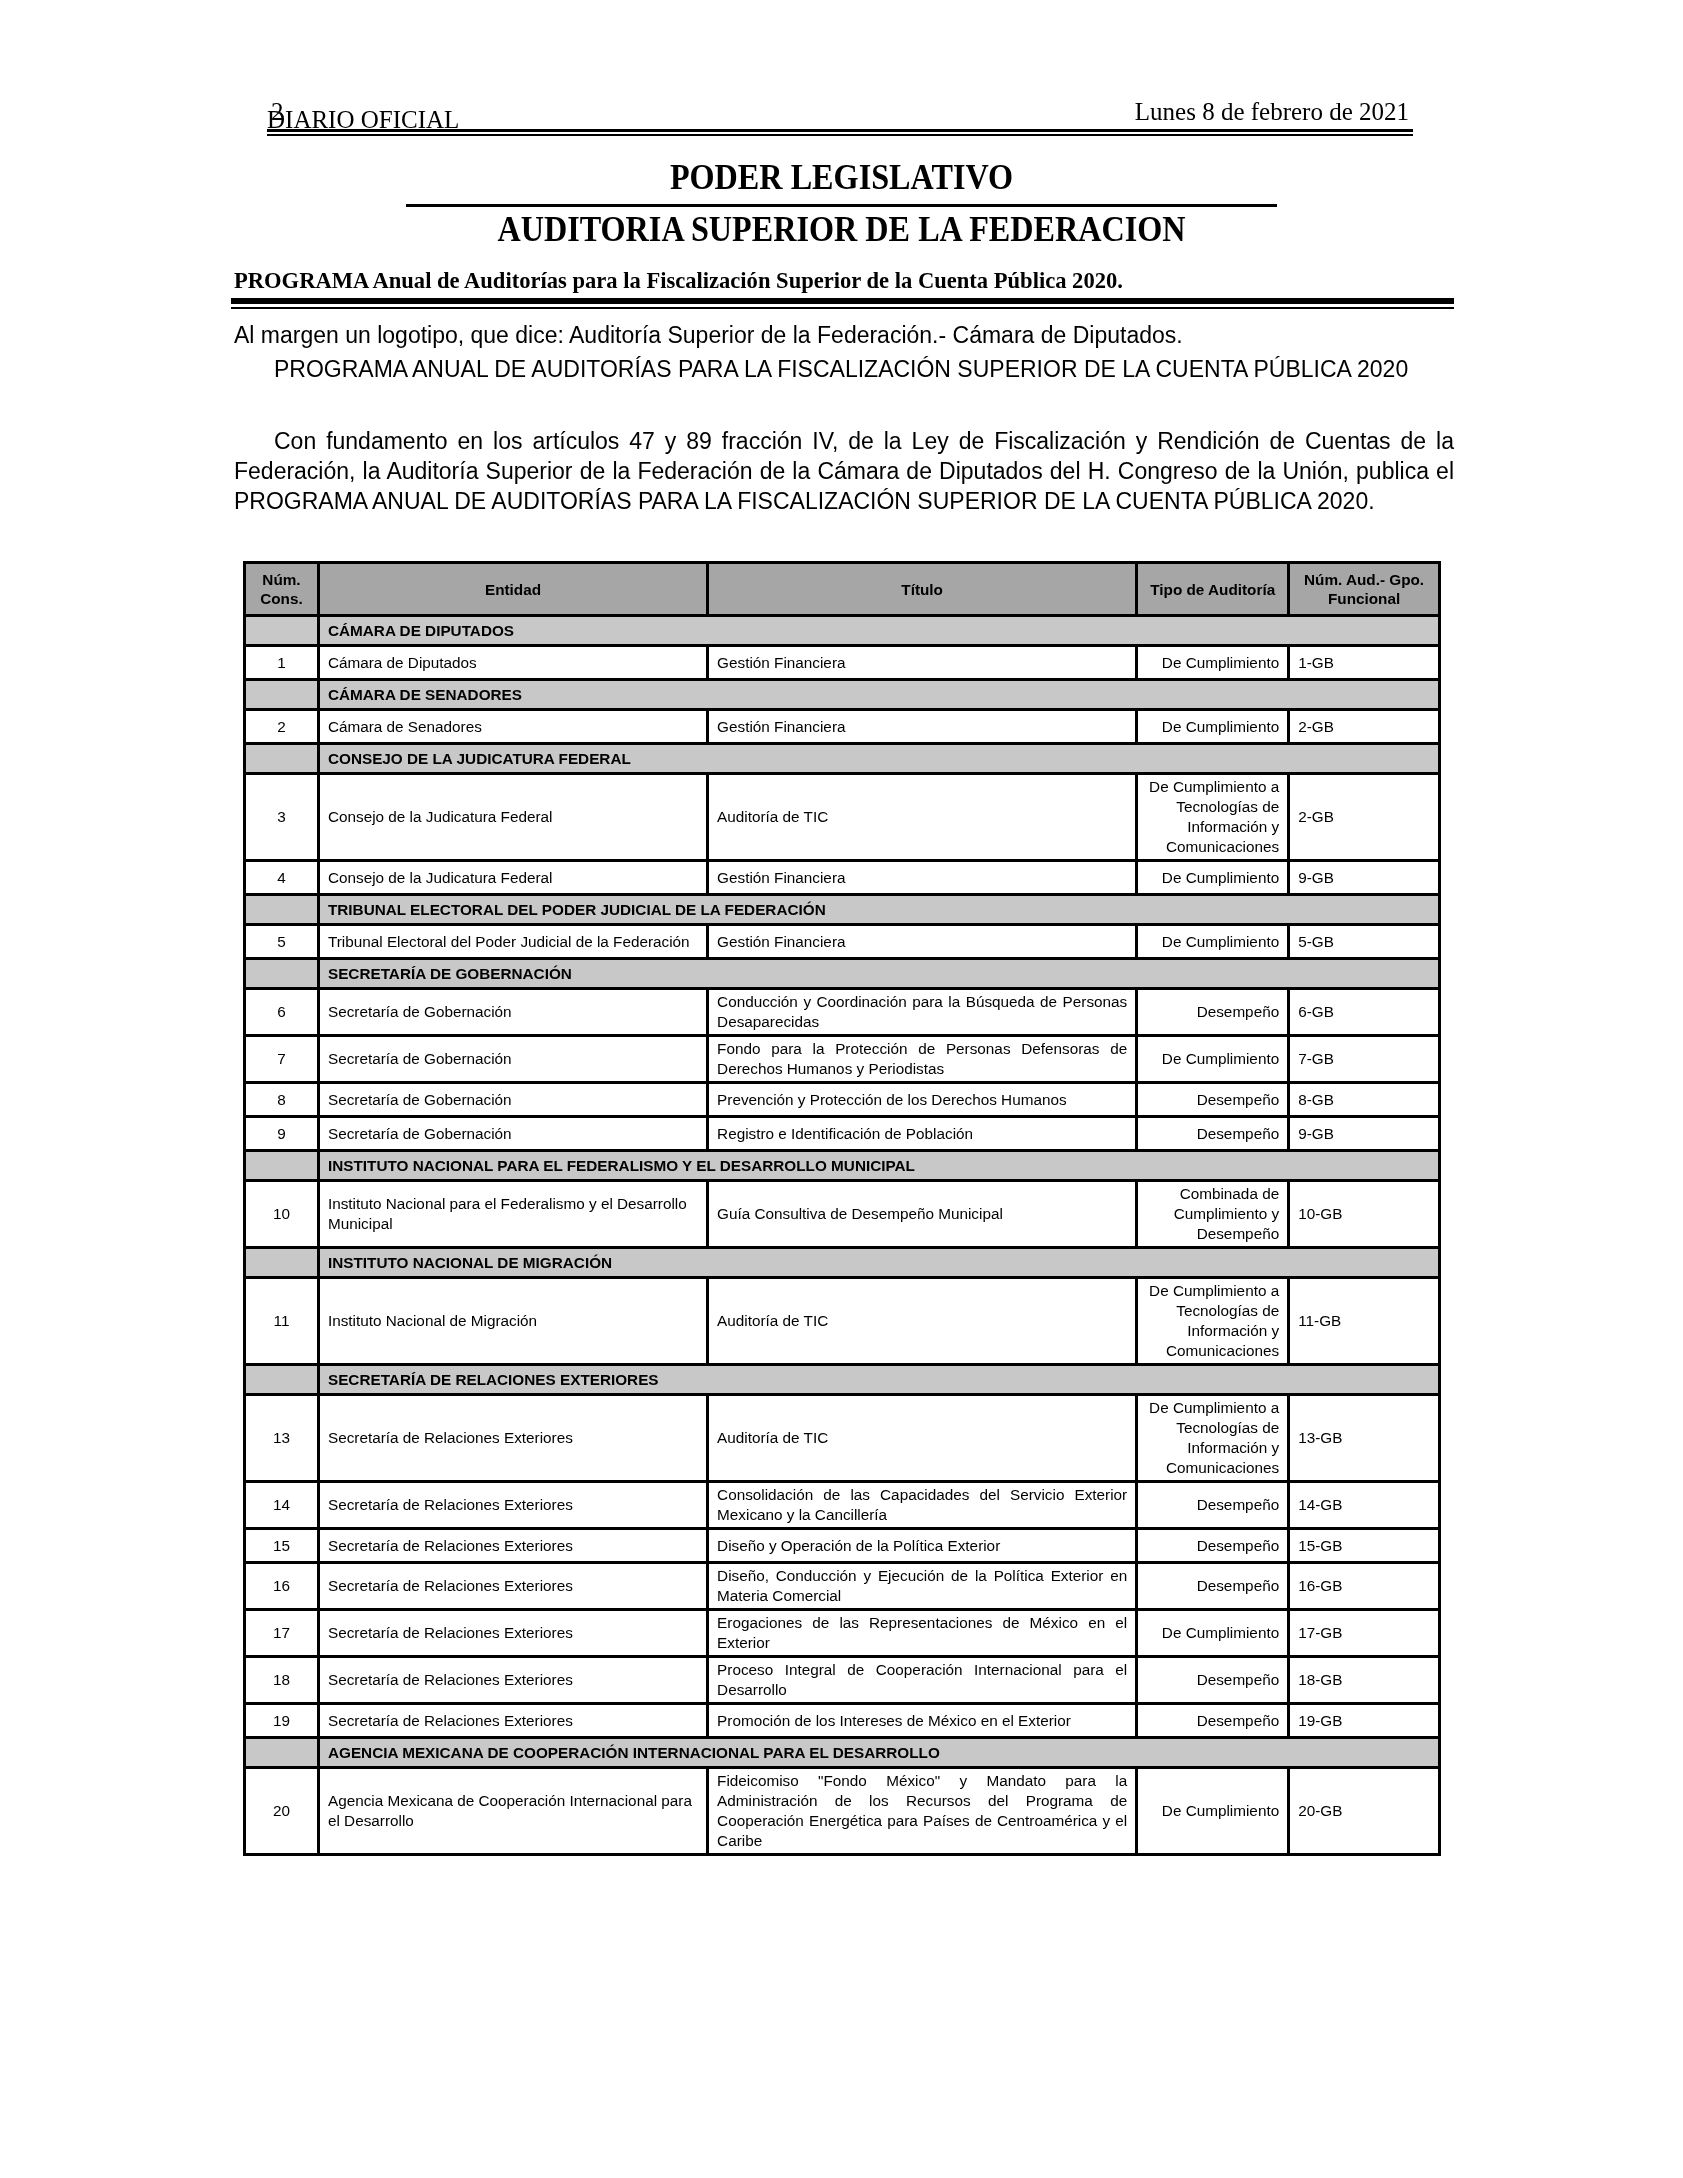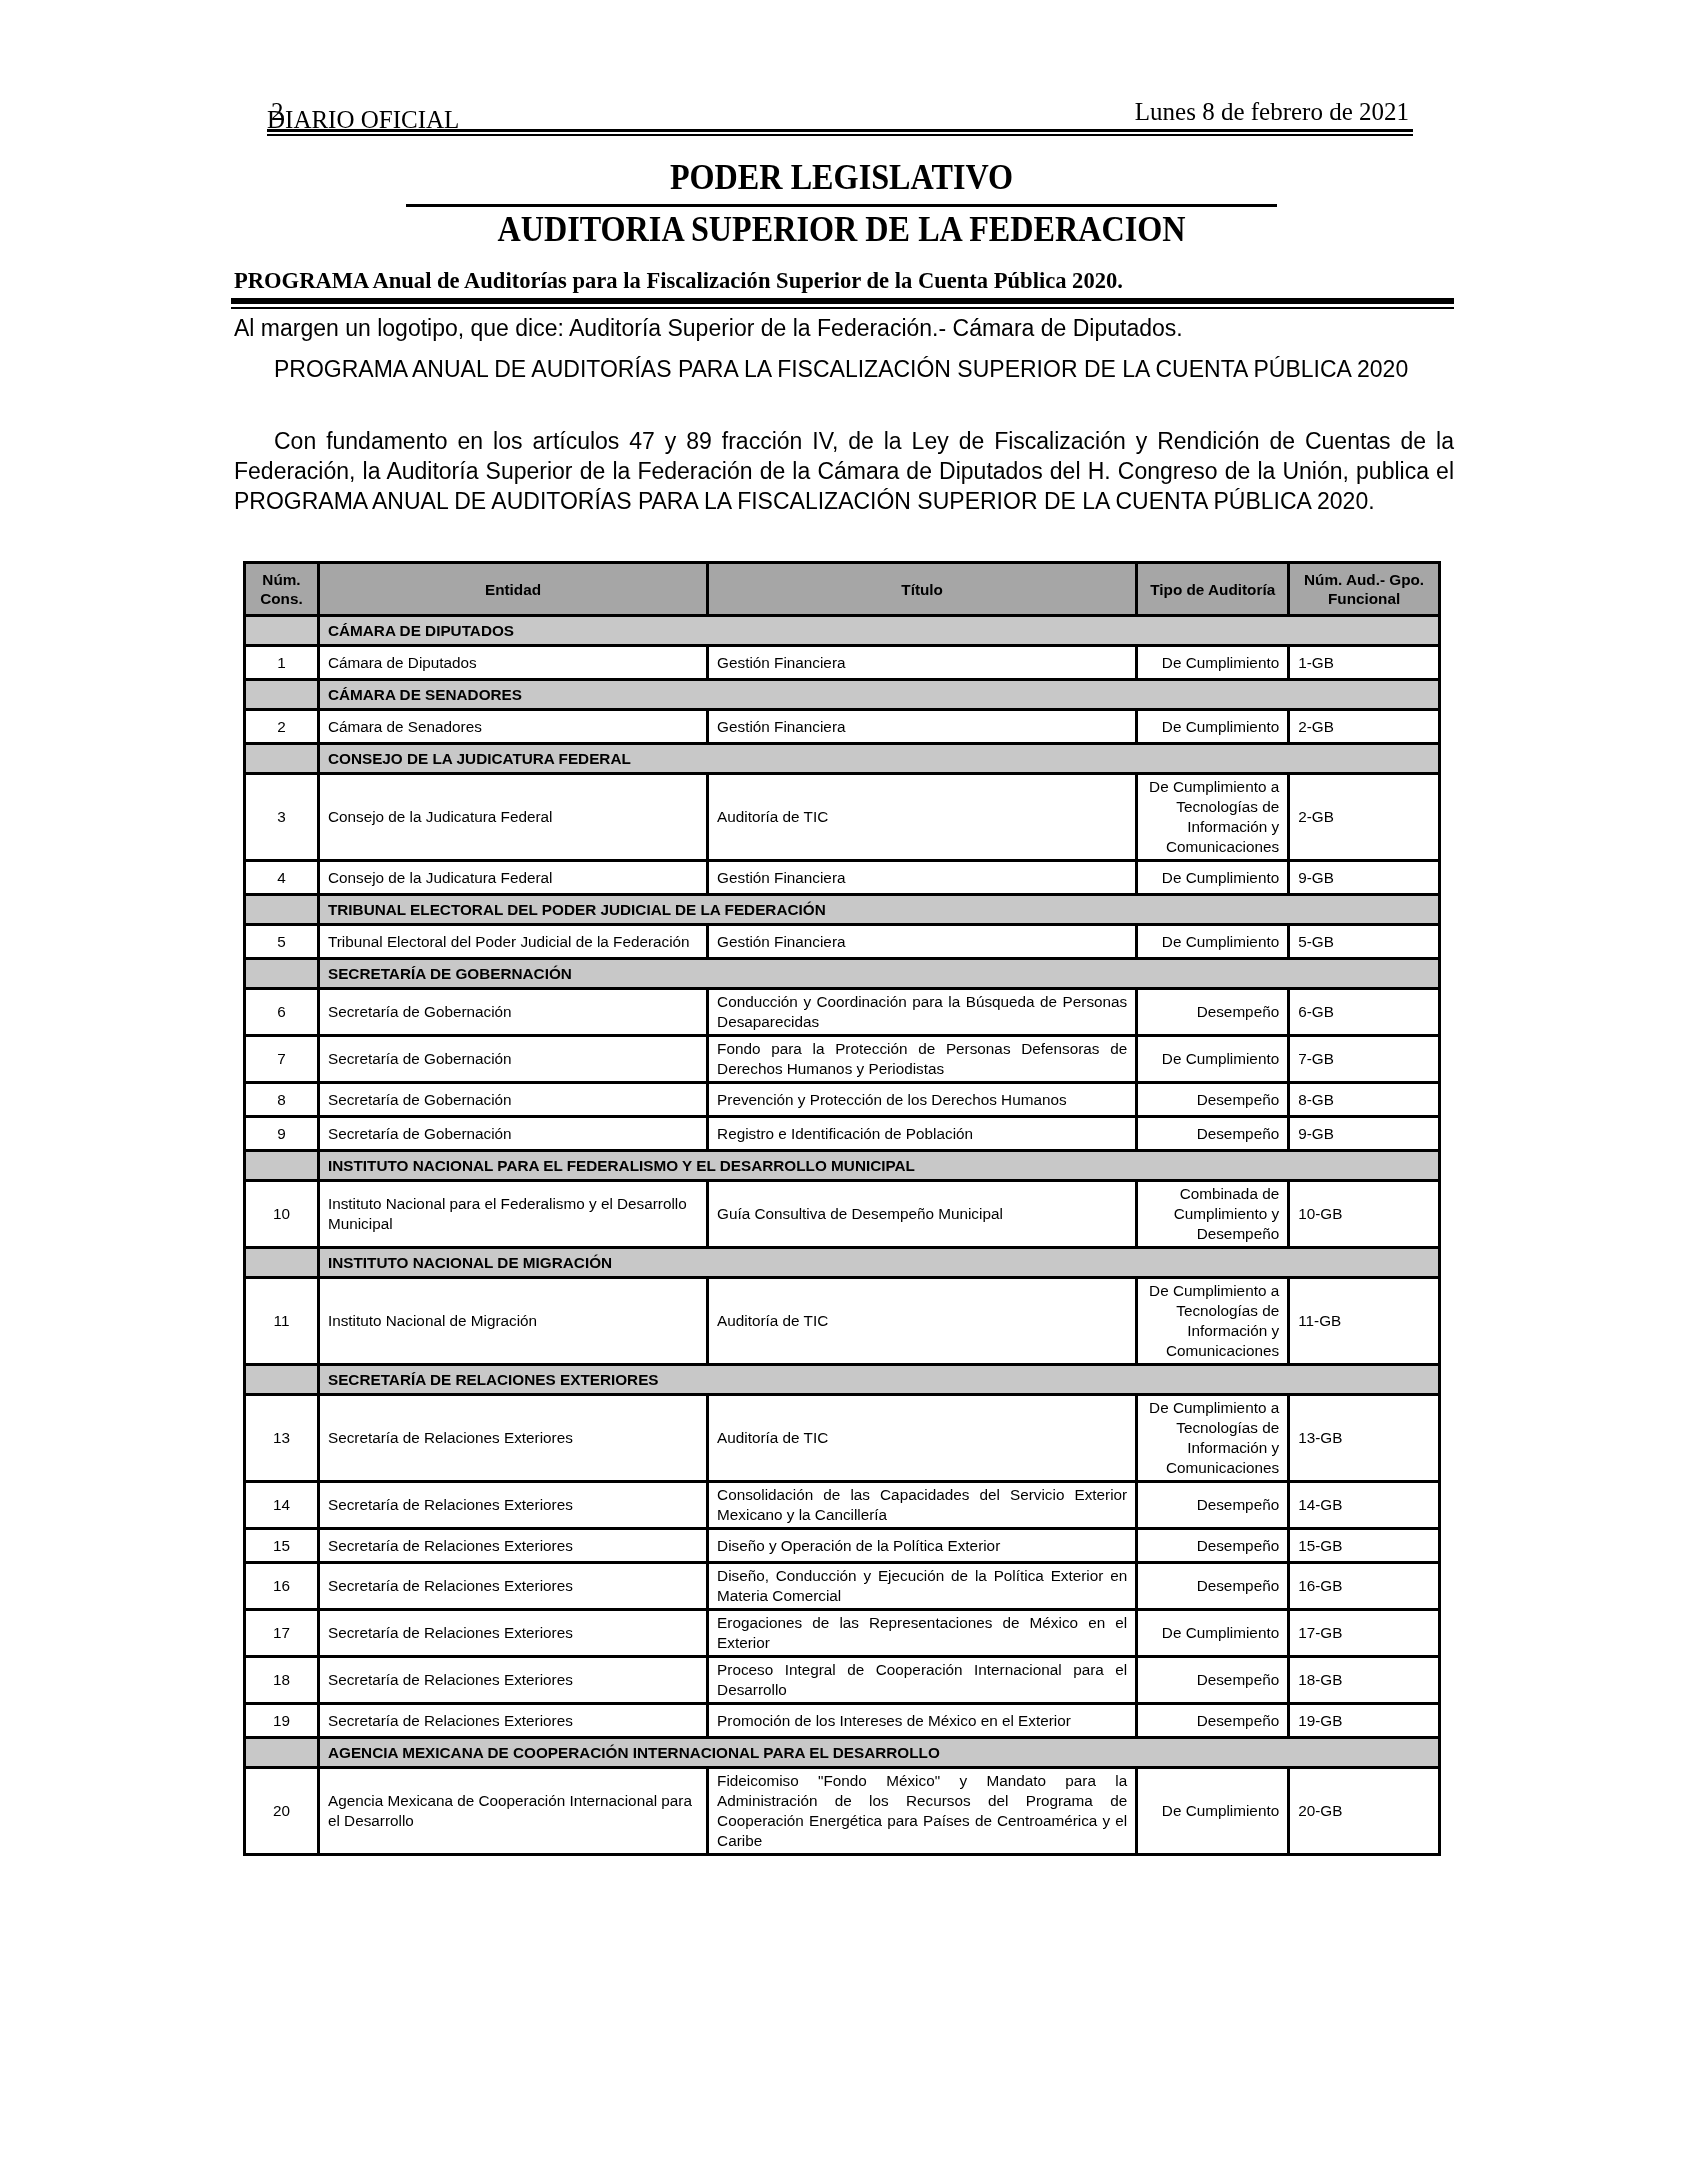--- a/index.html
+++ b/index.html
@@ -33,21 +33,21 @@
   .rule-heavy {
     position: absolute; left: 231px; top: 298px; width: 1223px; height: 11px;
     border-top: 6px solid #000; border-bottom: 2px solid #000; box-sizing: border-box;
   }
 
   .body-text {
     position: absolute; left: 234px; width: 1220px;
     font-family: "Liberation Sans", sans-serif; font-size: 23px; line-height: 30px;
     text-align: justify;
   }
-  .p1 { top: 313px; }
+  .p1 { top: 320px; }
   .p2 { top: 354px; text-indent: 40px; }
   .p3 { top: 426px; text-indent: 40px; }
 
   table.audits {
     position: absolute; left: 243px; top: 561px; width: 1198px;
     border-collapse: collapse;
     font-family: "Liberation Sans", sans-serif; font-size: 15.3px; line-height: 20px;
   }
   table.audits td, table.audits th { border: 3px solid #000; padding: 2px 8px; vertical-align: middle; }
   table.audits th { background: #a6a6a6; font-weight: bold; text-align: center; font-size: 15.3px; line-height: 19px; height: 46px; }

